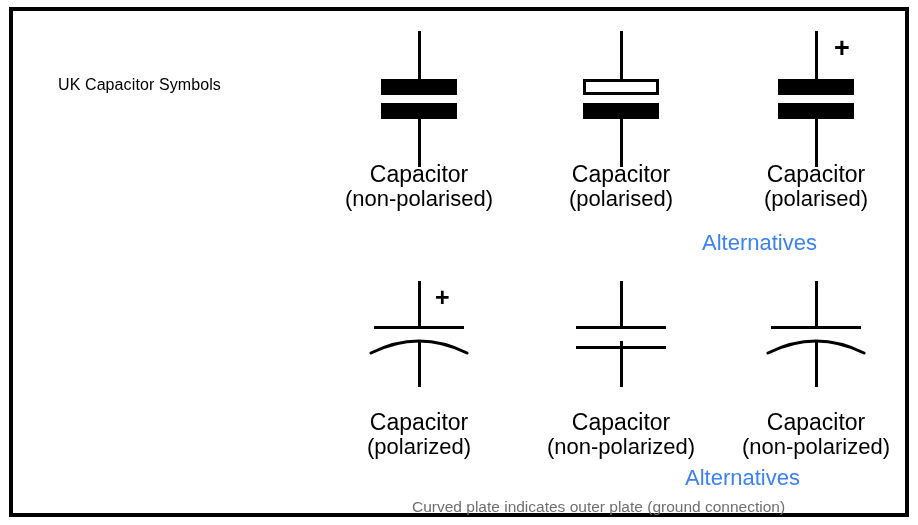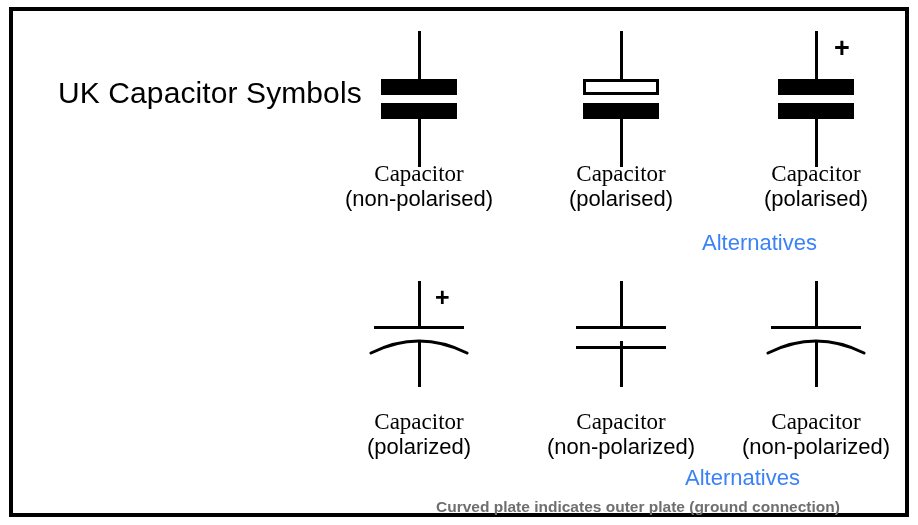--- a/index.html
+++ b/index.html
@@ -28,21 +28,21 @@
     width: 900px;
     height: 510px;
     border: 4px solid #000000;
     box-sizing: border-box;
     background: #ffffff;
   }
 
   
   .row-label {
     position: absolute;
-    font-size: 30px;
+    font-size: 16px;
     color: #000000;
     letter-spacing: 0.1px;
     white-space: nowrap;
   }
   .row-label.uk { left: 45px; top: 65px; }
   .row-label.us { left: 45px; top: 306px; }
 
   
   .cell {
     position: absolute;
@@ -53,21 +53,20 @@
     position: relative;
     width: 200px;
     height: 130px;
     margin: 0 auto;
   }
   .cell .caption-main {
     font-size: 23px;
     color: #000000;
     line-height: 26px;
     white-space: nowrap;
-    font-family: Liberation Serif, serif;
   }
   .cell .caption-sub {
     font-size: 22px;
     color: #000000;
     line-height: 24px;
     white-space: nowrap;
   }
 
   
   .lead {
@@ -145,26 +144,25 @@
     position: absolute;
     font-size: 22px;
     color: #3b82f6;
     white-space: nowrap;
   }
   .alt-note.uk-alt { left: 689px; top: 219px; }
   .alt-note.us-alt { left: 672px; top: 454px; }
 
   .ground-note {
     position: absolute;
-    left: 423px;
+    left: 399px;
     top: 487px;
     font-size: 15.5px;
     color: #6f6f6f;
     white-space: nowrap;
-    font-weight: bold;
   }
 </style>
 </head>
 <body>
 
 <div class="page">
   <div class="frame">
 
     <div class="row-label uk">UK Capacitor Symbols</div>
 

